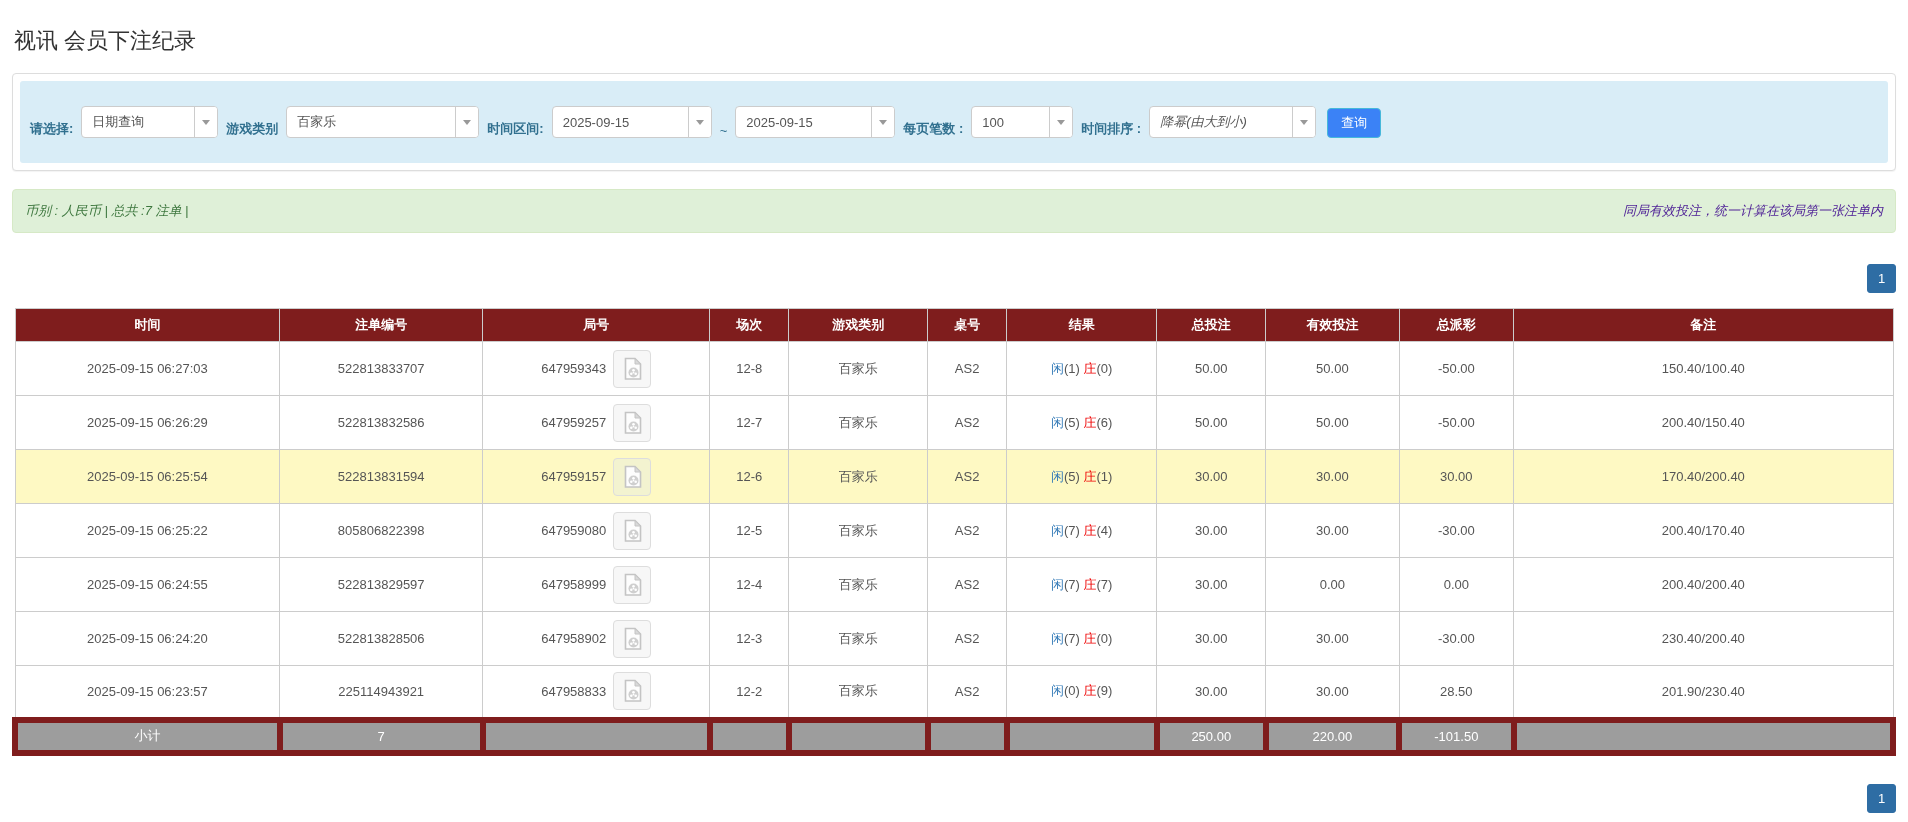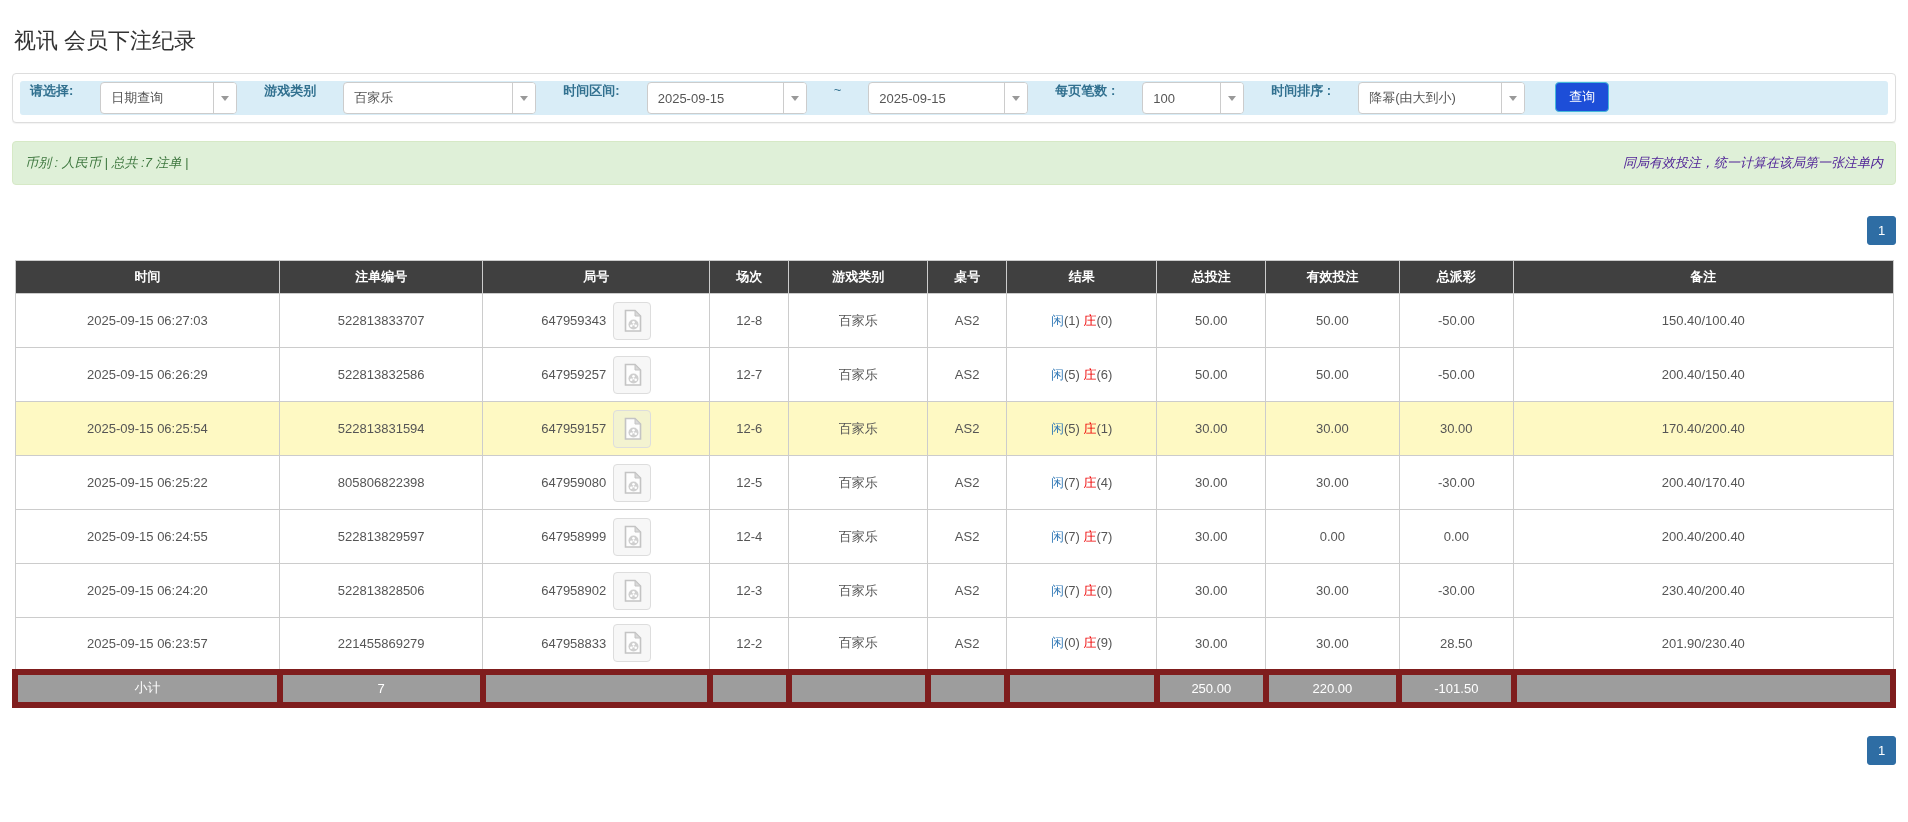--- a/index.html
+++ b/index.html
@@ -18,22 +18,22 @@
   }
 
   
   .filter-panel {
     border: 1px solid #ddd; border-radius: 4px;
     background: #fff; padding: 7px;
     box-shadow: 0 1px 1px rgba(0,0,0,.05);
   }
   .filter-bar {
     background: #d9edf7; border-radius: 3px;
-    padding: 1px 10px;
-    display: flex; align-items: flex-start; gap: 27px;
+    padding: 25px 10px;
+    display: flex; align-items: flex-end; gap: 8px;
     white-space: nowrap;
   }
   .flabel { color: #31708f; font-weight: bold; font-size: 13px; }
   .tilde  { color: #31708f; font-size: 13px; }
   .combo {
     display: inline-flex; align-items: stretch;
     height: 32px; background: #fff;
     border: 1px solid #ccc; border-radius: 4px;
     overflow: hidden; cursor: pointer;
   }
@@ -49,24 +49,24 @@
   .caret-shape {
     width: 0; height: 0;
     border-left: 4px solid transparent;
     border-right: 4px solid transparent;
     border-top: 5px solid #999;
   }
   .w-select  .combo-text { width: 112px; }
   .w-game    .combo-text { width: 168px; }
   .w-date    .combo-text { width: 135px; }
   .w-perpage .combo-text { width: 77px;  }
-  .w-sort    .combo-text { width: 142px; }
+  .w-sort    .combo-text { width: 142px; font-style: italic; }
   .search-btn {
     height: 30px; padding: 0 13px; margin-left: 3px;
-    background: #1d4ed8; border: 1px solid #46b8da; border-radius: 4px;
+    background: #3b82f6; border: 1px solid #46b8da; border-radius: 4px;
     color: #fff; font-size: 13px; cursor: pointer;
     font-family: inherit;
   }
 
   
   .summary-bar {
     margin-top: 18px;
     background: #dff0d8; border: 1px solid #d6e9c6; border-radius: 4px;
     padding: 12px 12px;
     display: flex; justify-content: space-between; align-items: center;
@@ -85,21 +85,21 @@
     display: flex; align-items: center; justify-content: center;
     font-family: inherit;
   }
 
   
   table.records {
     width: 100%; border-collapse: collapse; table-layout: fixed;
     font-size: 13px;
   }
   table.records thead th {
-    background: #404040; color: #fff;
+    background: #7f1d1d; color: #fff;
     font-weight: bold; font-size: 13px;
     height: 33px; border: 1px solid #ccc;
     text-align: center;
   }
   table.records tbody td {
     background: #fff; color: #555;
     height: 54px; border: 1px solid #ccc;
     text-align: center; vertical-align: middle;
     overflow: hidden;
   }
@@ -402,21 +402,21 @@
       <span class="blue">闲</span><span>(7)</span>
       <span class="red">庄</span><span>(0)</span>
     </td>
     <td class="blue">30.00</td>
     <td>30.00</td>
     <td class="red">-30.00</td>
     <td>230.40/200.40</td>
   </tr>
         <tr>
     <td>2025-09-15 06:23:57</td>
-    <td>221455869279</td>
+    <td>225114943921</td>
     <td>
       <span class="round-wrap">
         <span>647958833</span>
         <button class="video-btn">
           <svg width="21" height="24" viewBox="0 0 21 24">
             <path d="M3.5 1.5 h9.5 l5.5 5.5 v15 h-15 z" fill="#fdfdfd" stroke="#c4c4c4" stroke-width="1.6"></path>
             <path d="M13 1.5 v5.5 h5.5 z" fill="#d9d9d9" stroke="#c4c4c4" stroke-width="1"></path>
             <circle cx="11.5" cy="15.5" r="5" fill="#cfcfcf"></circle>
             <circle cx="11.5" cy="13.2" r="1.3" fill="#fff"></circle>
             <circle cx="9.3" cy="16.8" r="1.3" fill="#fff"></circle>

